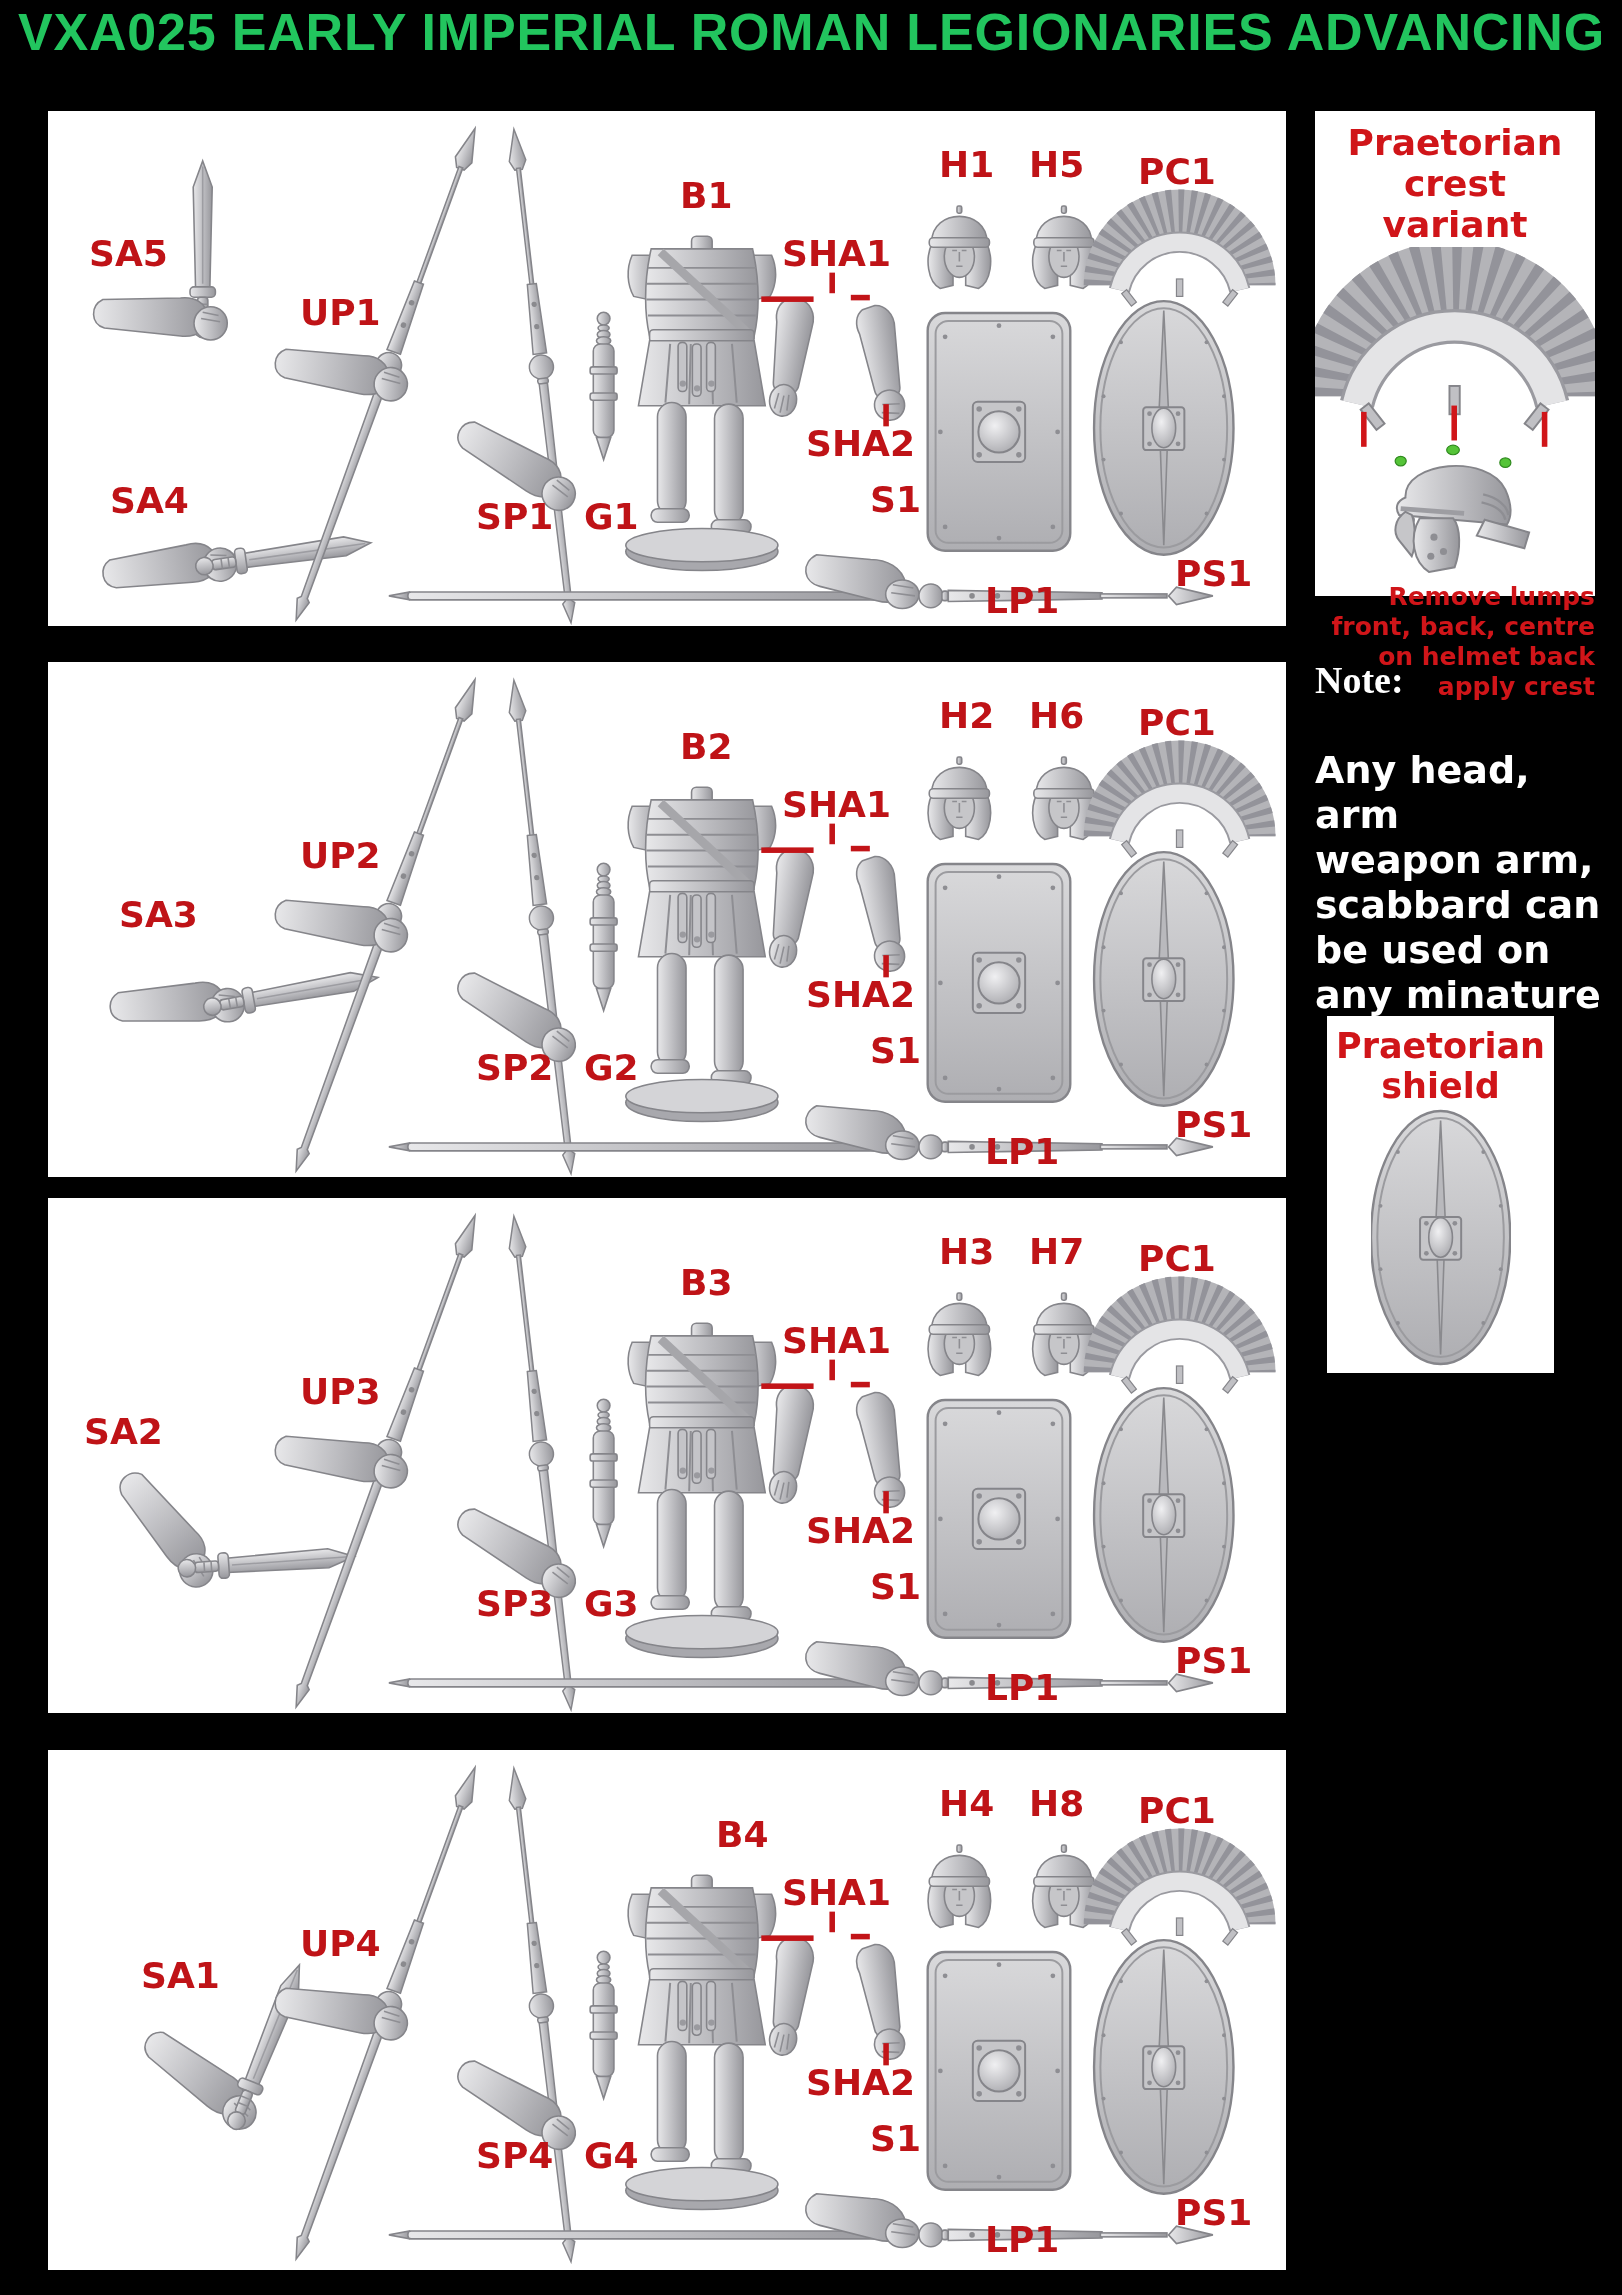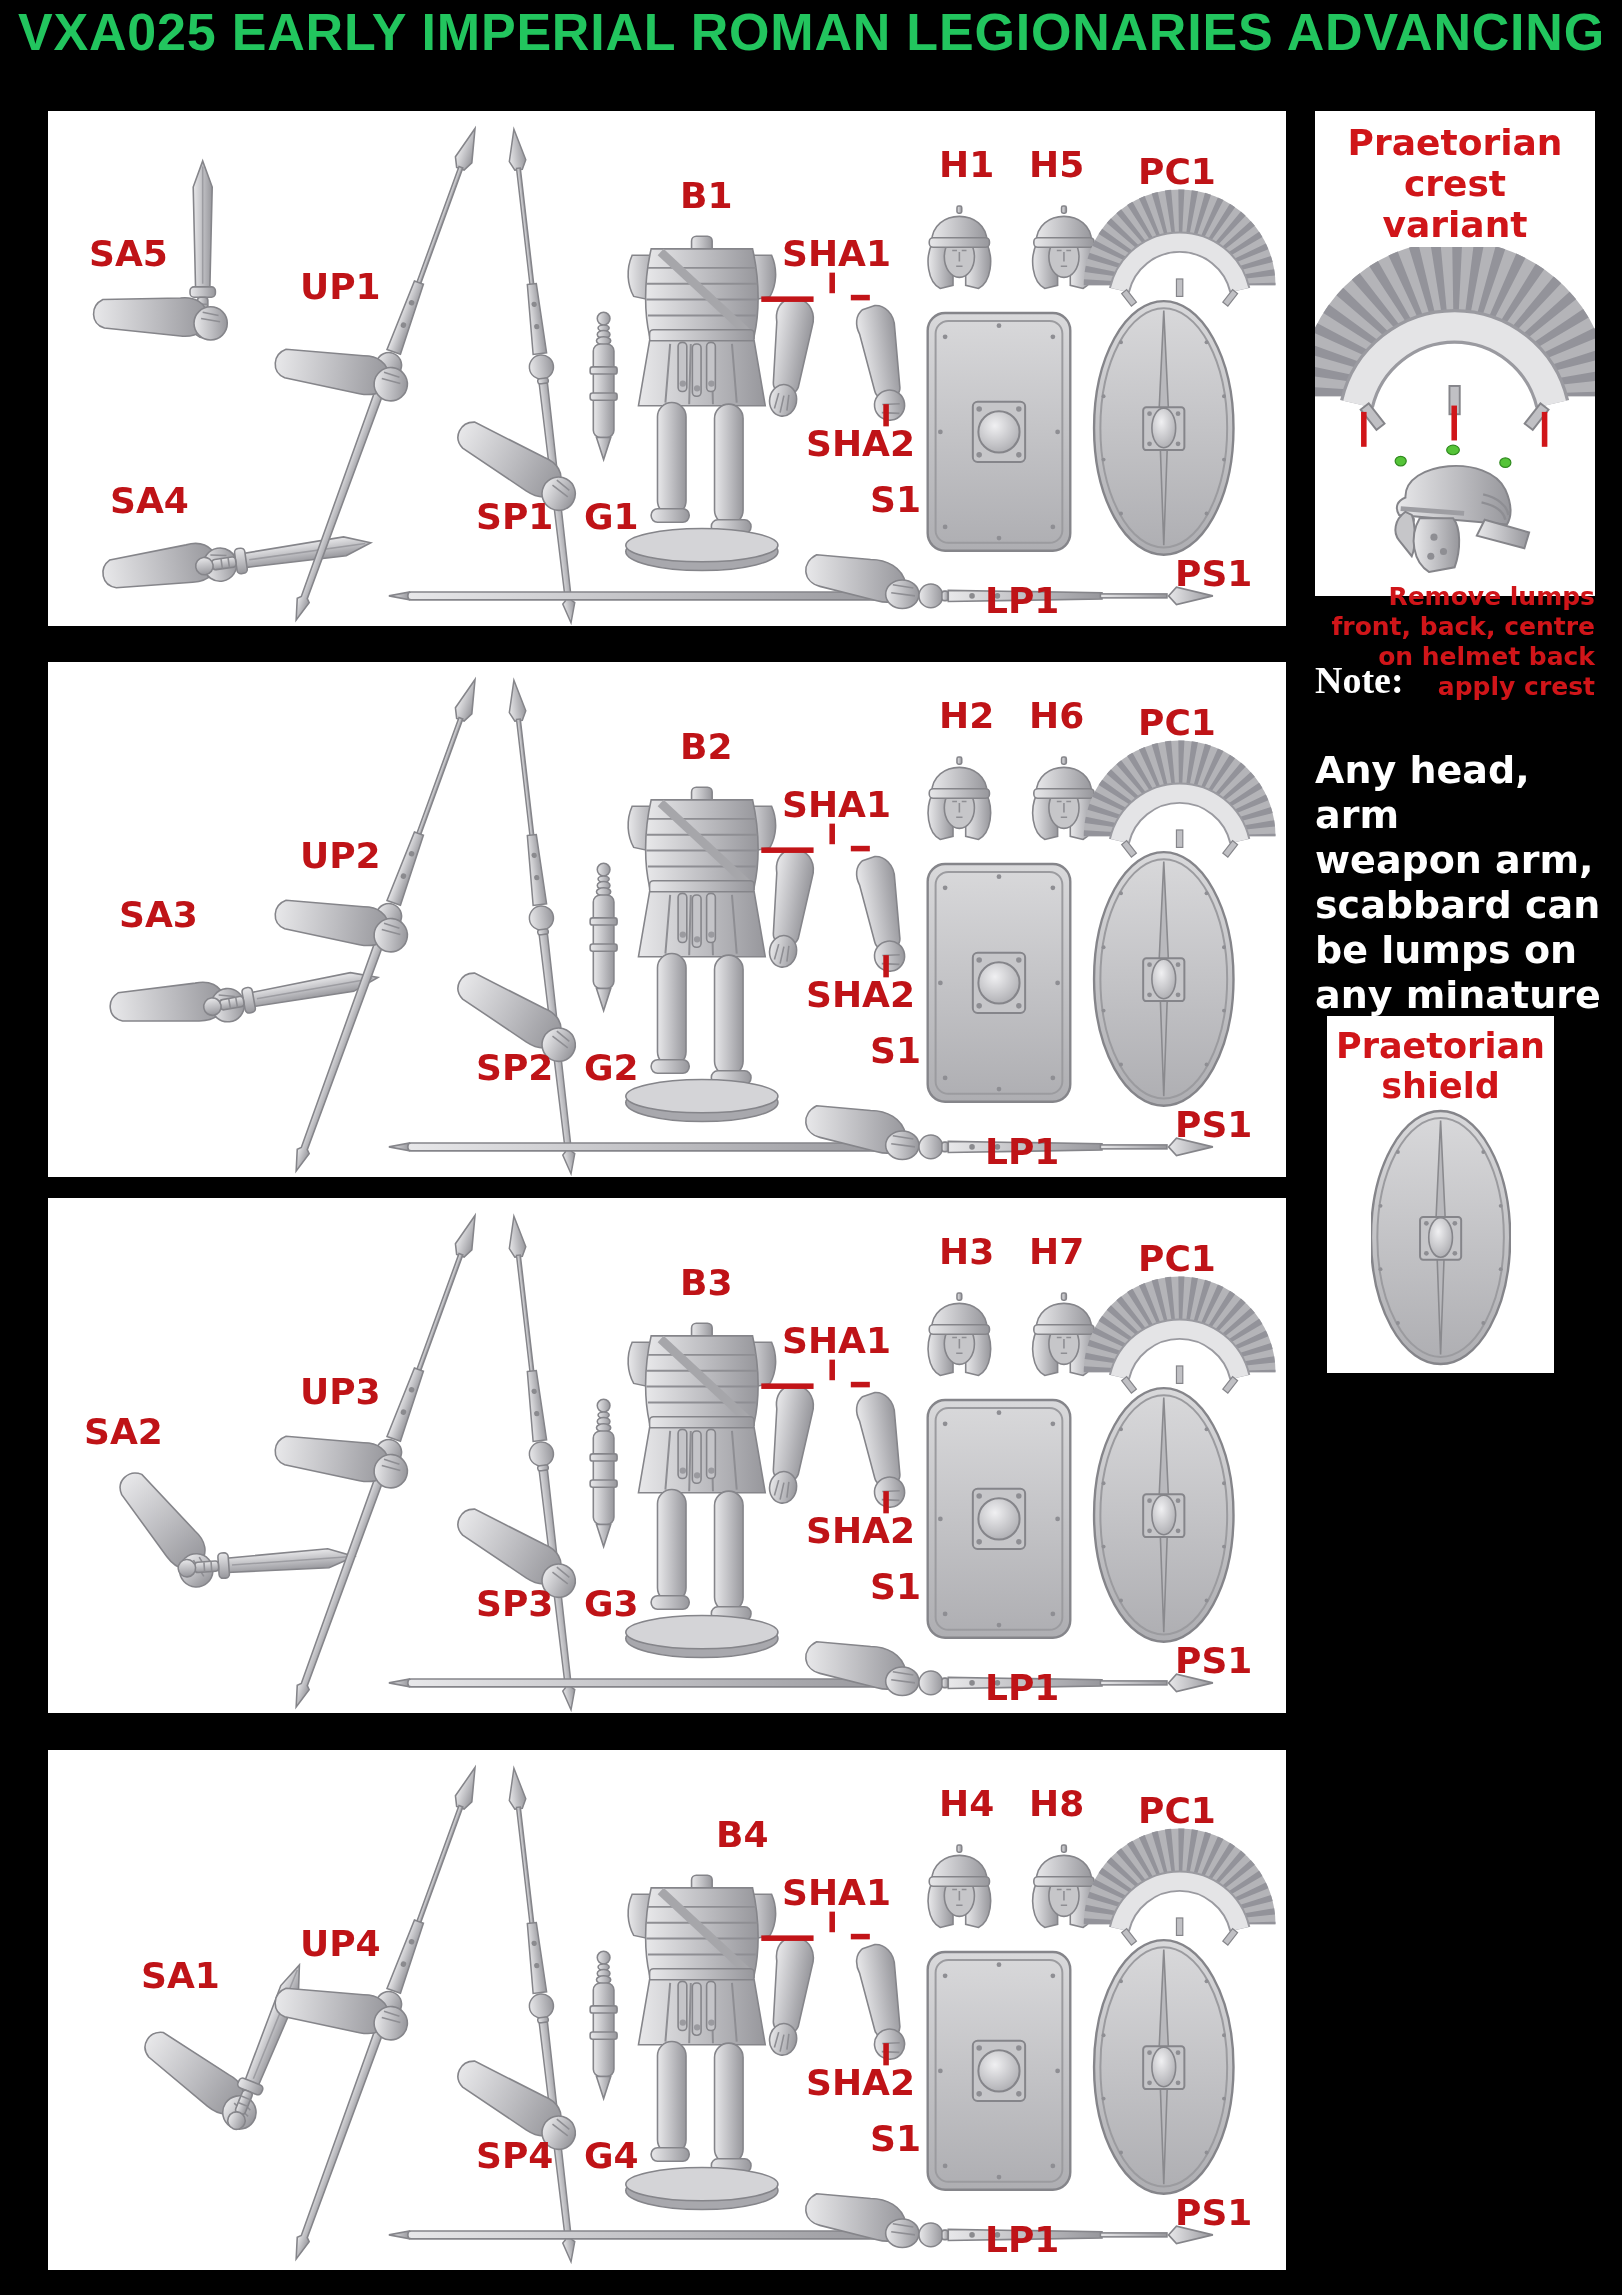--- a/index.html
+++ b/index.html
@@ -243,21 +243,21 @@
       <use href="#lpilum" transform="translate(430,612)"></use>
       <g fill="#c21418">
         <rect x="986" y="204" width="7" height="26"></rect>
         <rect x="900" y="234" width="66" height="7"></rect>
         <rect x="1013" y="232" width="24" height="7"></rect>
         <rect x="1054" y="370" width="7" height="28"></rect>
       </g>
     </svg>
     <span class="lbl" style="left:41px;top:125px">SA5</span>
     <span class="lbl" style="left:62px;top:372px">SA4</span>
-    <span class="lbl" style="left:252px;top:158px">UP1</span>
+    <span class="lbl" style="left:252px;top:184px">UP1</span>
     <span class="lbl" style="left:428px;top:388px">SP1</span>
     <span class="lbl" style="left:536px;top:388px">G1</span>
     <span class="lbl" style="left:632px;top:67px">B1</span>
     <span class="lbl" style="left:734px;top:125px">SHA1</span>
     <span class="lbl" style="left:758px;top:315px">SHA2</span>
     <span class="lbl" style="left:822px;top:371px">S1</span>
     <span class="lbl" style="left:891px;top:36px">H1</span>
     <span class="lbl" style="left:981px;top:36px">H5</span>
     <span class="lbl" style="left:1090px;top:43px">PC1</span>
     <span class="lbl" style="left:1127px;top:445px">PS1</span>
@@ -410,21 +410,21 @@
       <span>on helmet back</span>
       <span>apply crest</span>
     </div>
   </aside>
 
   <div class="kit-note">
     <p class="nh">Note:</p>
     <span class="nl">Any head, arm</span>
     <span class="nl">weapon arm,</span>
     <span class="nl">scabbard can</span>
-    <span class="nl">be lumps on</span>
+    <span class="nl">be used on</span>
     <span class="nl">any minature</span>
   </div>
 
   <aside class="panel-shield">
     <div class="ps-title">
       <span>Praetorian</span>
       <span>shield</span>
     </div>
     <svg class="ps-art" viewBox="0 0 177 324">
       <use href="#soval" transform="translate(0,2)"></use>

